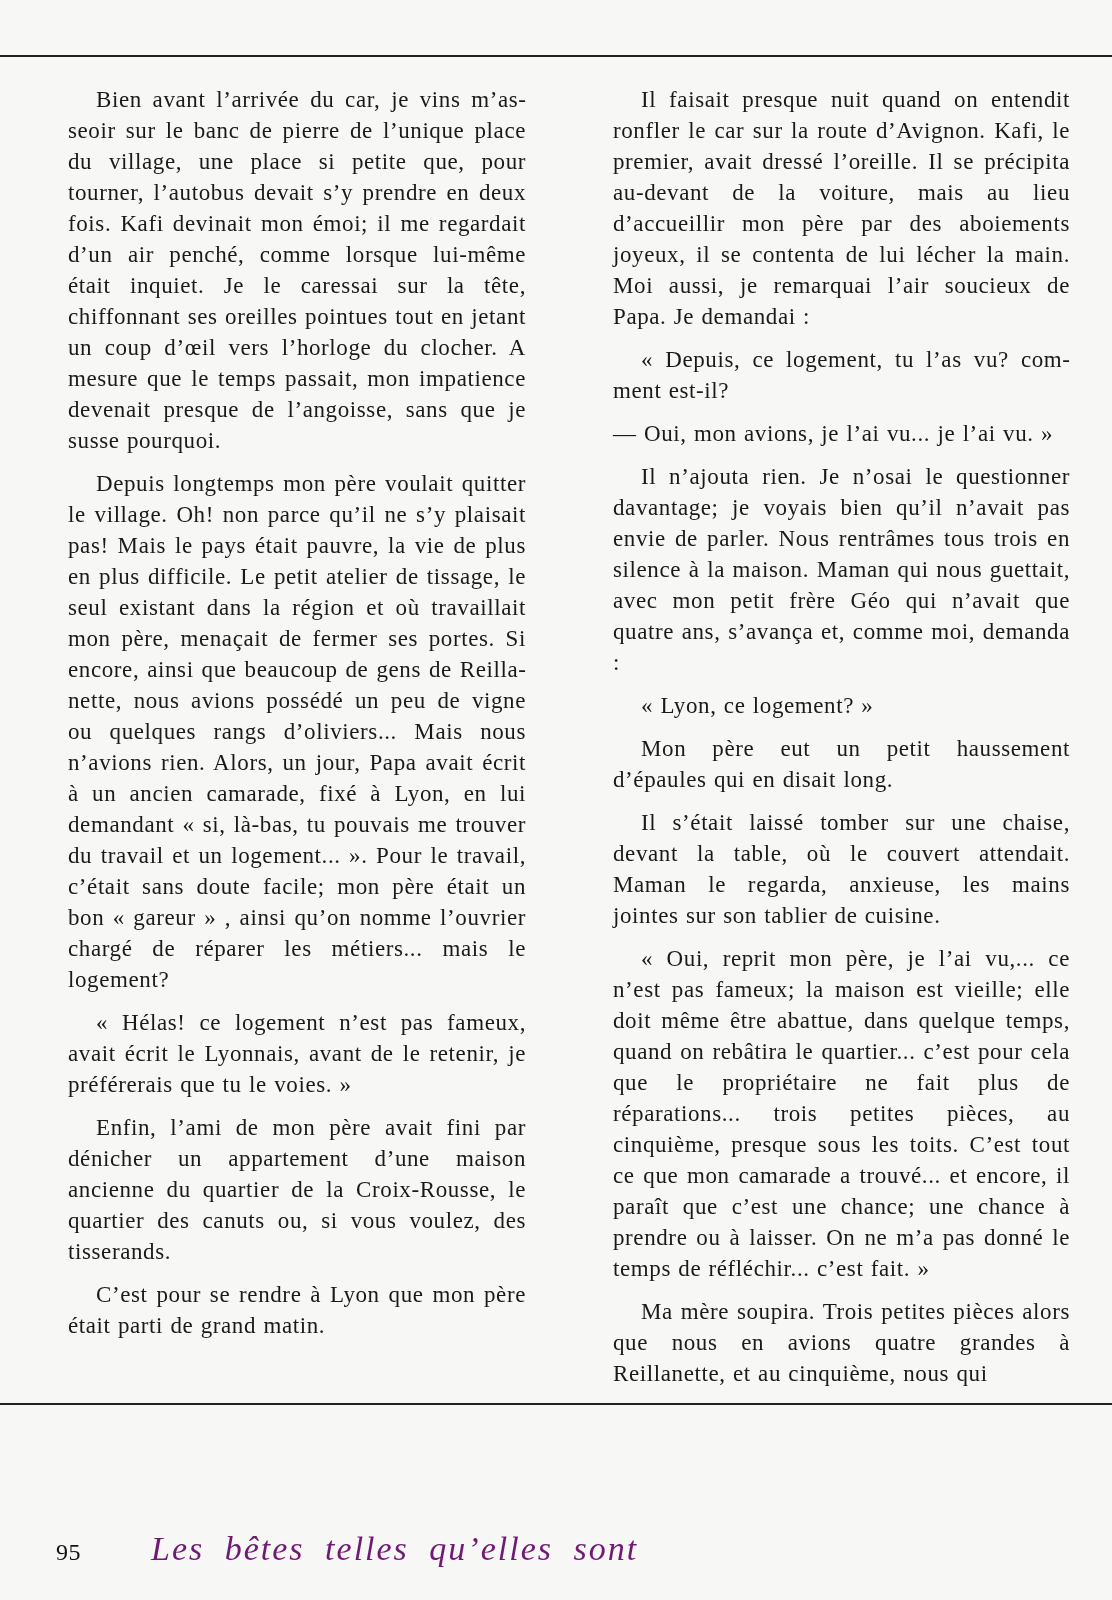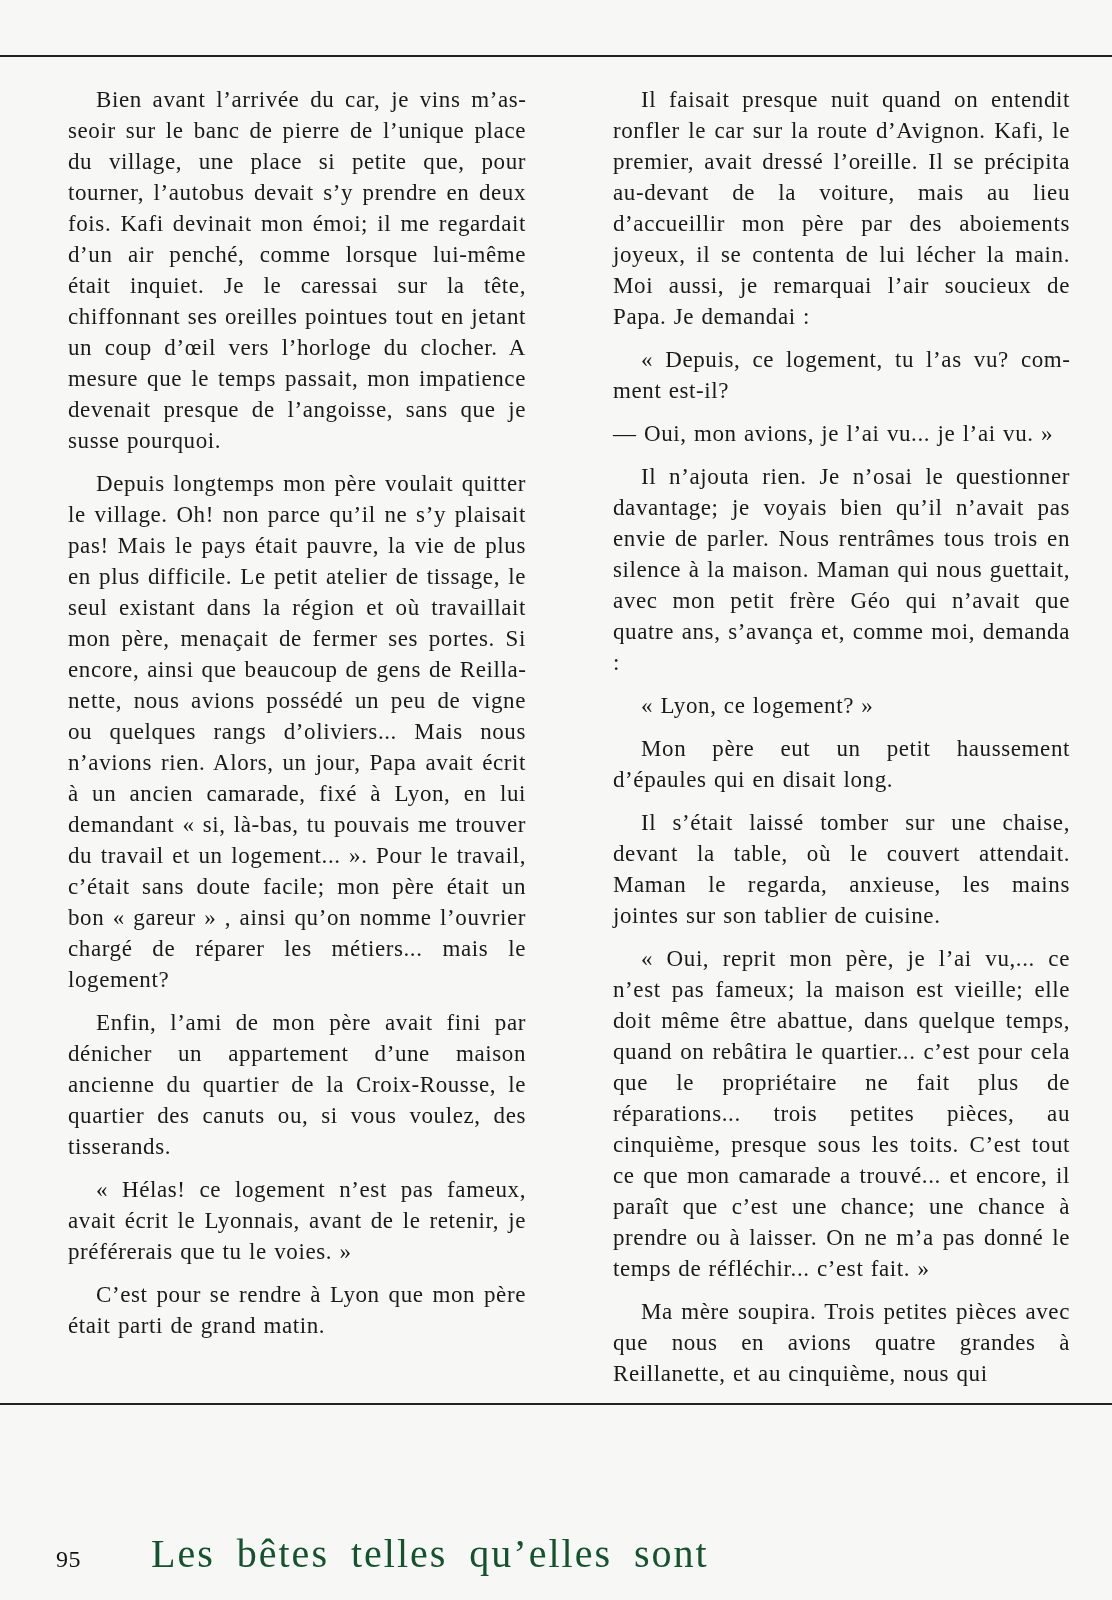--- a/index.html
+++ b/index.html
@@ -57,49 +57,50 @@
     }
     .page-number {
       font-family: "Liberation Serif", "DejaVu Serif", serif;
       font-size: 24px;
       color: #111;
       margin-right: 70px;
       letter-spacing: 0.5px;
     }
     .book-title {
       font-family: "Liberation Serif", "DejaVu Serif", serif;
-      font-size: 40px;
-      color: #14532d;
+      font-style: italic;
+      font-size: 34px;
+      color: #701a75;
       letter-spacing: 2px;
       word-spacing: 10px;
     }
   </style>
 </head>
 <body>
 
 <div class="rule top"></div>
 
 <div class="column left">
   <p>Bien avant l’arrivée du car, je vins m’as­seoir sur le banc de pierre de l’unique place du village, une place si petite que, pour tourner, l’autobus devait s’y pren­dre en deux fois. Kafi devinait mon émoi; il me regardait d’un air penché, comme lorsque lui-même était inquiet. Je le caressai sur la tête, chiffonnant ses oreilles pointues tout en jetant un coup d’œil vers l’horloge du clocher. A mesure que le temps passait, mon impatience devenait presque de l’angoisse, sans que je susse pourquoi.</p>
   <p>Depuis longtemps mon père voulait quitter le village. Oh! non parce qu’il ne s’y plaisait pas! Mais le pays était pauvre, la vie de plus en plus difficile. Le petit atelier de tissage, le seul existant dans la région et où travaillait mon père, menaçait de fermer ses portes. Si encore, ainsi que beaucoup de gens de Reilla­nette, nous avions possédé un peu de vigne ou quelques rangs d’oliviers... Mais nous n’avions rien. Alors, un jour, Papa avait écrit à un ancien camarade, fixé à Lyon, en lui demandant « si, là-bas, tu pouvais me trouver du travail et un logement... ». Pour le travail, c’était sans doute facile; mon père était un bon « gareur » , ainsi qu’on nomme l’ouvrier chargé de réparer les métiers... mais le logement?</p>
+  <p>« Hélas! ce logement n’est pas fameux, avait écrit le Lyonnais, avant de le retenir, je préférerais que tu le voies. »</p>
   <p>Enfin, l’ami de mon père avait fini par dénicher un appartement d’une maison ancienne du quartier de la Croix-Rousse, le quartier des canuts ou, si vous voulez, des tisserands.</p>
-  <p>« Hélas! ce logement n’est pas fameux, avait écrit le Lyonnais, avant de le retenir, je préférerais que tu le voies. »</p>
   <p>C’est pour se rendre à Lyon que mon père était parti de grand matin.</p>
 </div>
 
 <div class="column right">
   <p>Il faisait presque nuit quand on entendit ronfler le car sur la route d’Avignon. Kafi, le premier, avait dressé l’oreille. Il se précipita au-devant de la voiture, mais au lieu d’accueillir mon père par des aboiements joyeux, il se contenta de lui lécher la main. Moi aussi, je remarquai l’air soucieux de Papa. Je demandai :</p>
   <p>« Depuis, ce logement, tu l’as vu? com­ment est-il?</p>
   <p class="no-indent">— Oui, mon avions, je l’ai vu... je l’ai vu. »</p>
   <p>Il n’ajouta rien. Je n’osai le questionner davantage; je voyais bien qu’il n’avait pas envie de parler. Nous rentrâmes tous trois en silence à la maison. Maman qui nous guettait, avec mon petit frère Géo qui n’avait que quatre ans, s’avança et, comme moi, demanda :</p>
   <p>« Lyon, ce logement? »</p>
   <p>Mon père eut un petit haussement d’épaules qui en disait long.</p>
   <p>Il s’était laissé tomber sur une chaise, devant la table, où le couvert attendait. Maman le regarda, anxieuse, les mains jointes sur son tablier de cuisine.</p>
   <p>« Oui, reprit mon père, je l’ai vu,... ce n’est pas fameux; la maison est vieille; elle doit même être abattue, dans quel­que temps, quand on rebâtira le quar­tier... c’est pour cela que le propriétaire ne fait plus de réparations... trois petites pièces, au cinquième, presque sous les toits. C’est tout ce que mon camarade a trouvé... et encore, il paraît que c’est une chance; une chance à prendre ou à laisser. On ne m’a pas donné le temps de réfléchir... c’est fait. »</p>
-  <p>Ma mère soupira. Trois petites pièces avec que nous en avions quatre grandes à Reillanette, et au cinquième, nous qui</p>
+  <p>Ma mère soupira. Trois petites pièces alors que nous en avions quatre grandes à Reillanette, et au cinquième, nous qui</p>
 </div>
 
 <div class="rule bottom"></div>
 
 <div class="footer">
   <span class="page-number">95</span>
   <span class="book-title">Les bêtes telles qu’elles sont</span>
 </div>
 
 </body></html>

